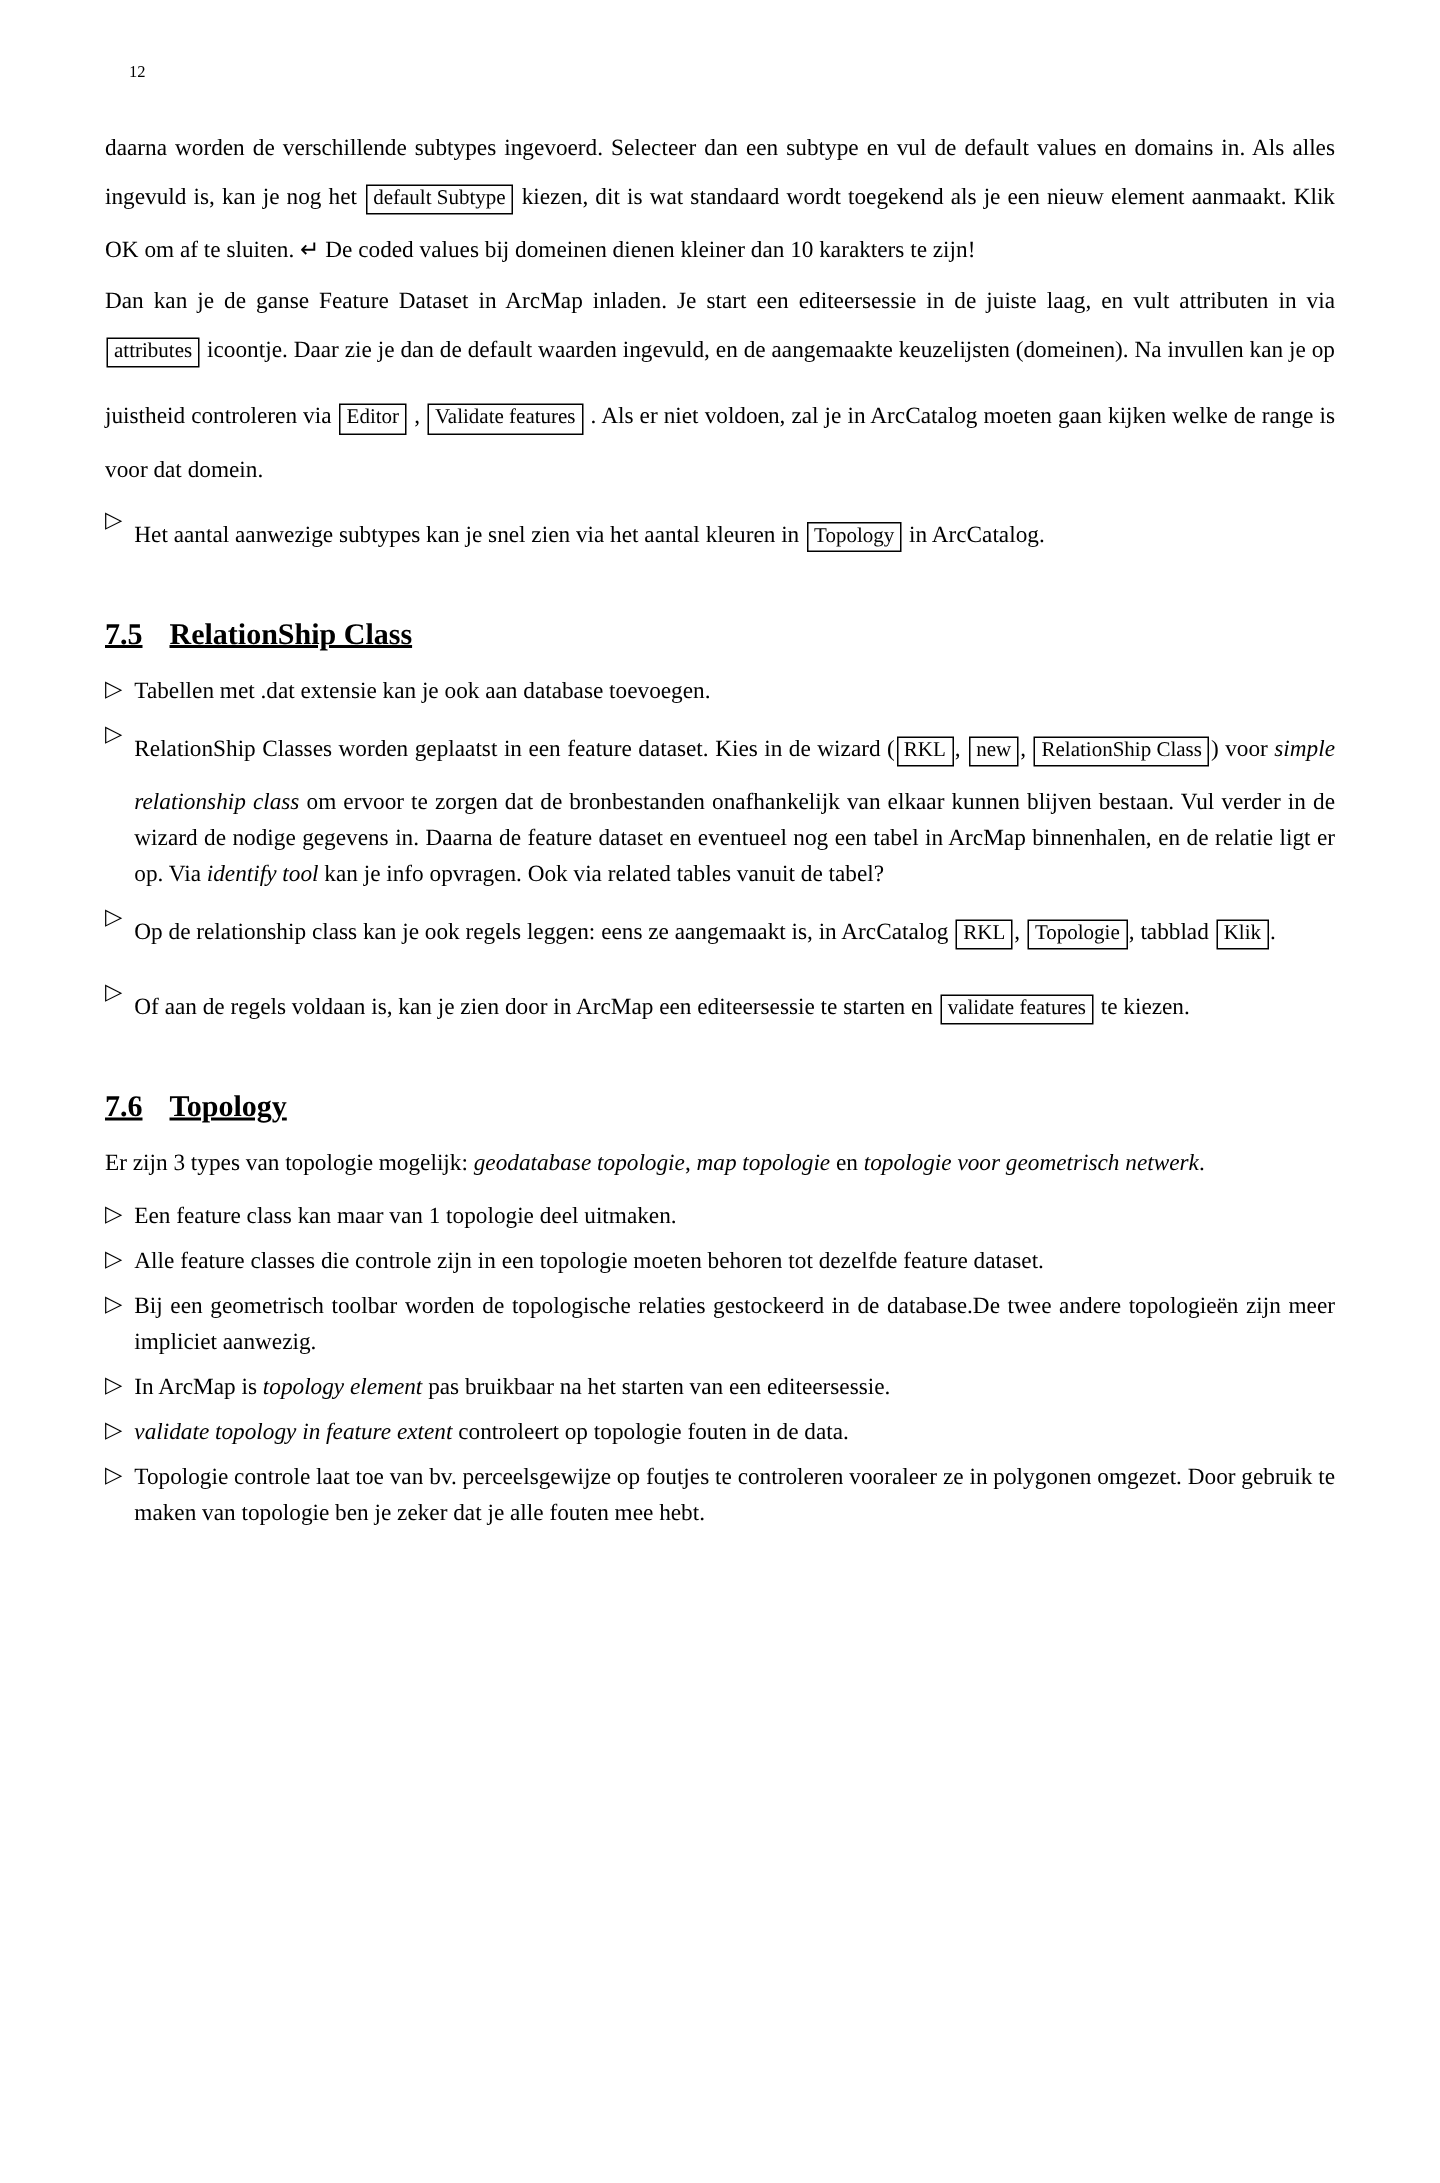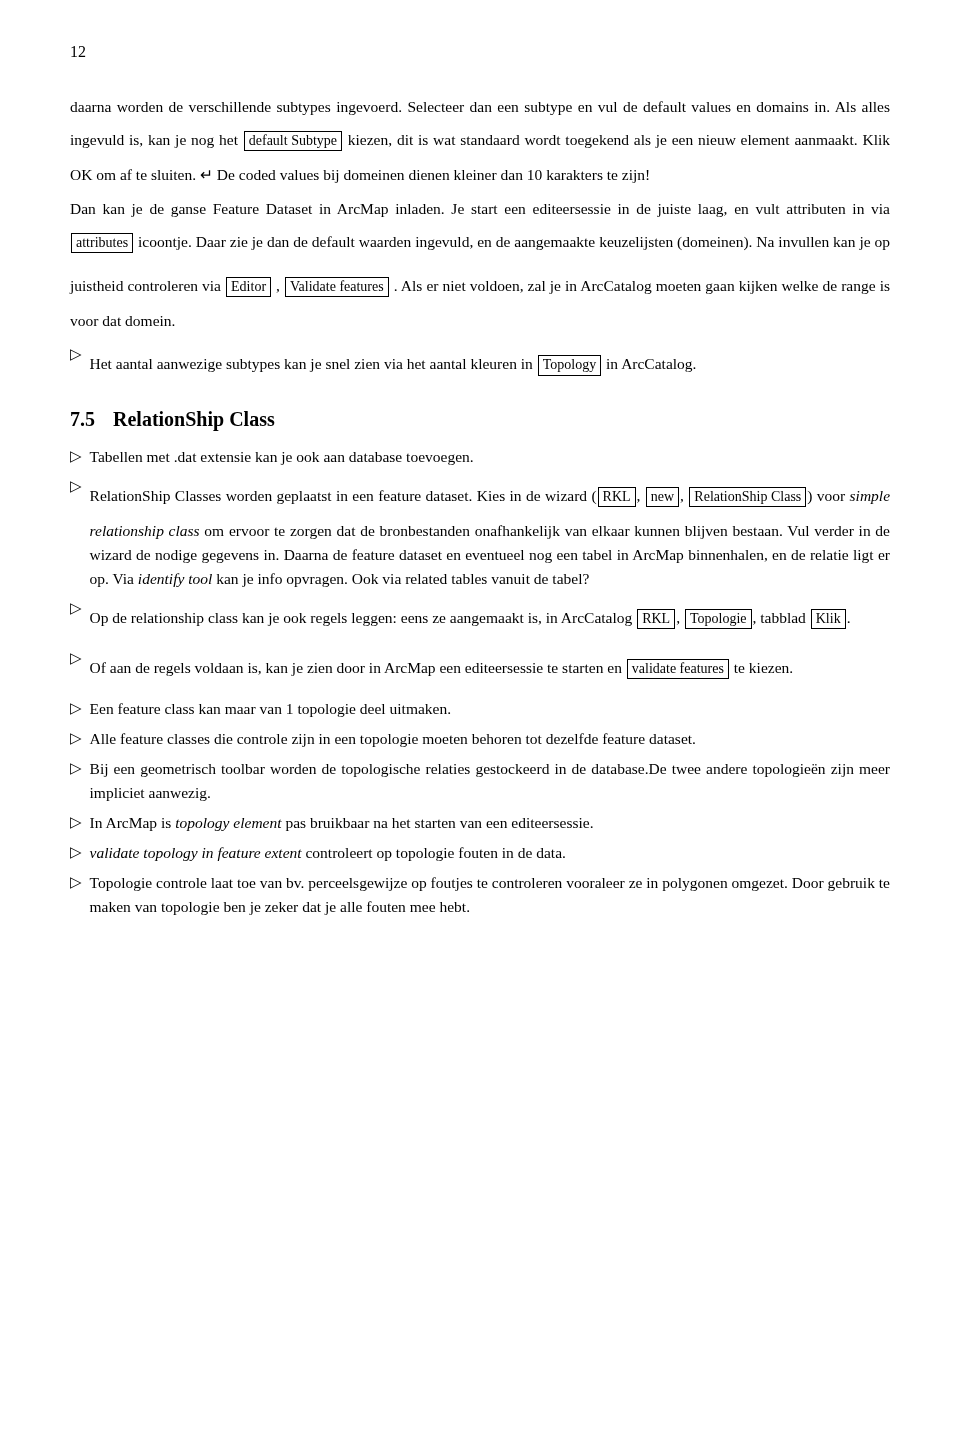--- a/index.html
+++ b/index.html
@@ -9,32 +9,34 @@
       font-size: 15.5px;
       line-height: 1.55;
       color: #000;
     }
     .page {
       max-width: 960px;
       margin: 0 auto;
       padding: 40px 70px 60px 70px;
     }
     .page-number {
-      font-size: 16px;
+      font-size: 11px;
       margin-bottom: 30px;
+      margin-left: 16px;
     }
     p {
       margin-bottom: 10px;
       text-align: justify;
     }
     .section-heading {
       font-size: 20px;
       font-weight: bold;
-      margin-top: 16px;
+      margin-top: 28px;
       margin-bottom: 10px;
+      text-decoration: underline;
     }
     .section-number {
       margin-right: 18px;
     }
     .bullet-item {
       display: flex;
       margin-bottom: 6px;
       text-align: justify;
     }
     .bullet-arrow {
@@ -106,21 +108,27 @@
     </span>
   </div>
 
   <div class="bullet-item">
     <span class="bullet-arrow">▷</span>
     <span class="bullet-text">
       Of aan de regels voldaan is, kan je zien door in ArcMap een editeersessie te starten en <span class="inline-box">validate features</span> te kiezen.
     </span>
   </div>
 
+  <div class="section-heading">
+    <span class="section-number">7.6</span><span>Topology</span>
+  </div>
 
+  <p>
+    Er zijn 3 types van topologie mogelijk: <em>geodatabase topologie</em>, <em>map topologie</em> en <em>topologie voor geometrisch netwerk</em>.
+  </p>
 
   <div class="bullet-item">
     <span class="bullet-arrow">▷</span>
     <span class="bullet-text">
       Een feature class kan maar van 1 topologie deel uitmaken.
     </span>
   </div>
 
   <div class="bullet-item">
     <span class="bullet-arrow">▷</span>

